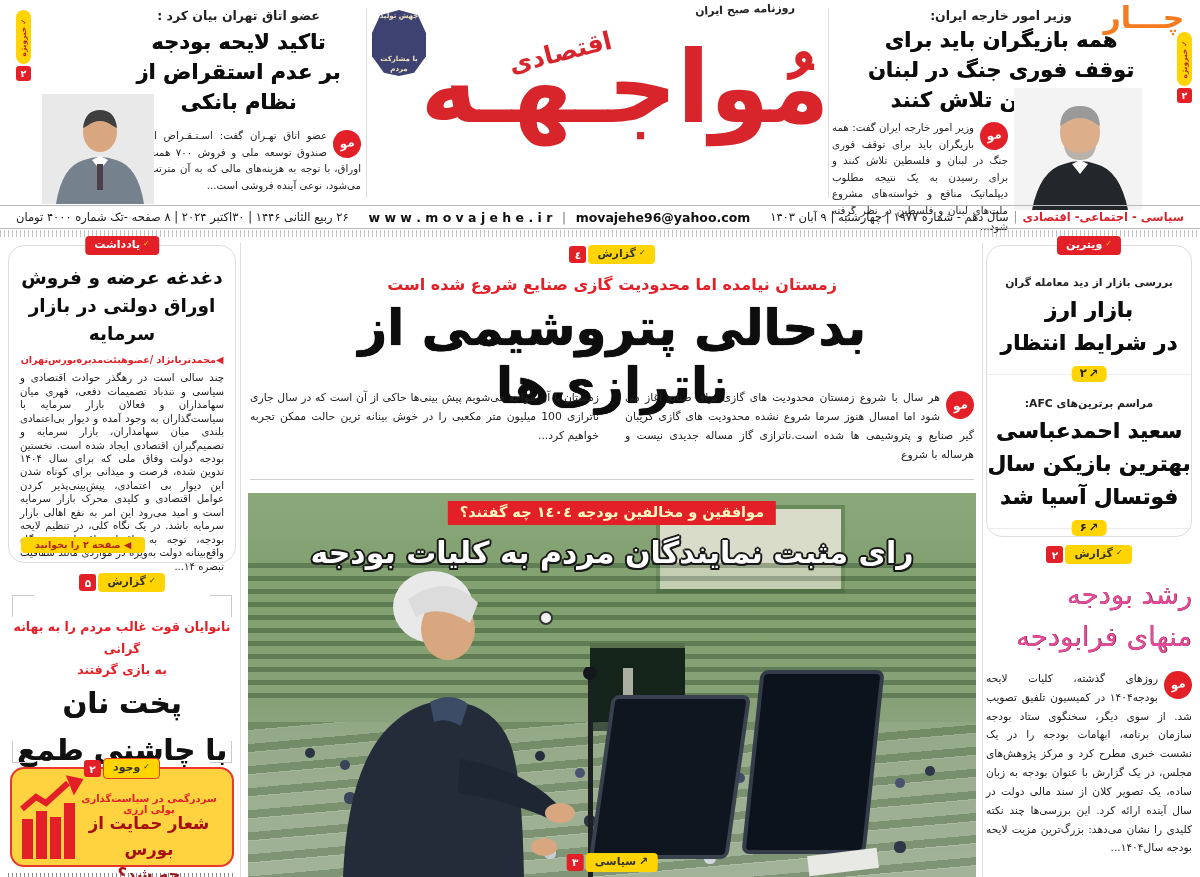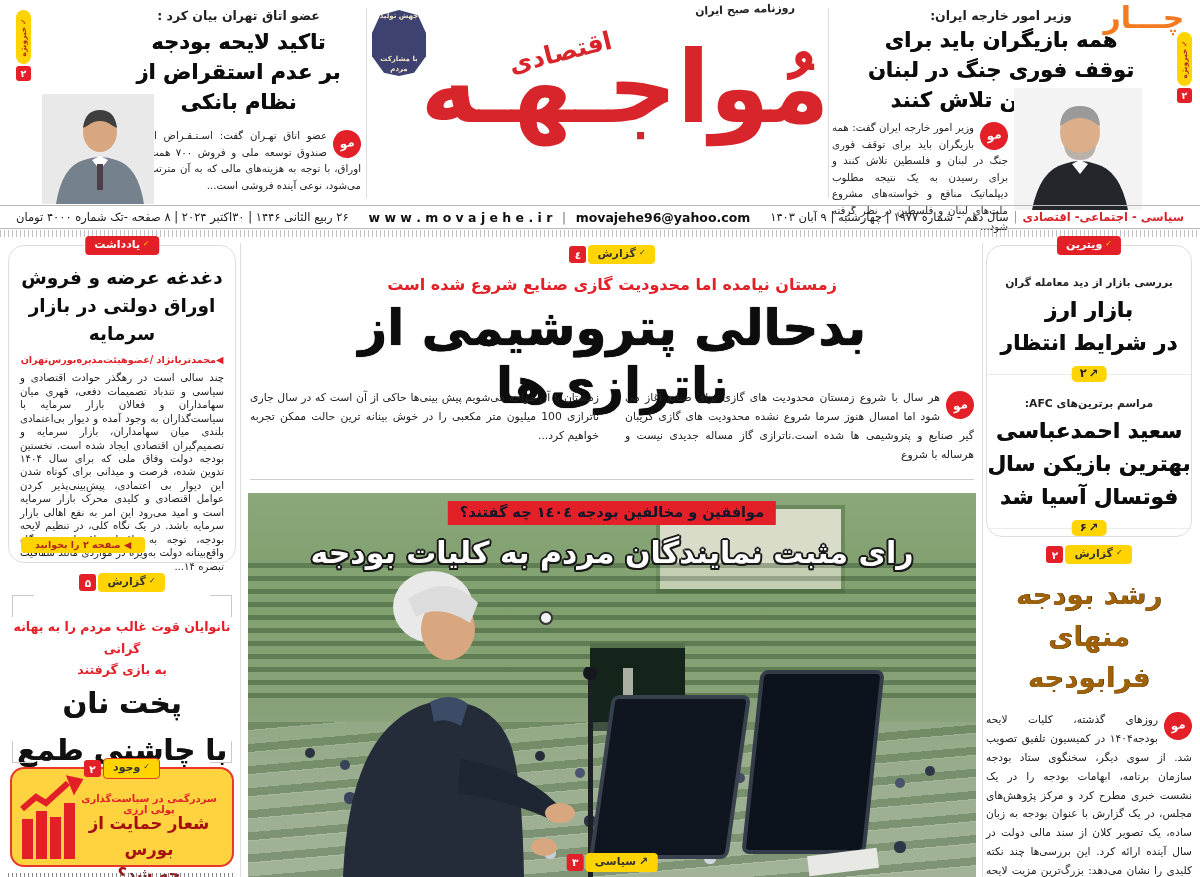--- a/index.html
+++ b/index.html
@@ -85,37 +85,37 @@
   
   .photo{position:absolute;top:250px;left:2px;width:728px;height:384px;overflow:hidden;background:linear-gradient(180deg,#8aa879 0%,#7d9c6c 30%,#87a078 55%,#98ab8c 75%,#a3b39a 100%);}
   .ph-panel{position:absolute;top:12px;left:56%;width:26%;height:88px;background:#d9dcc8;border:4px solid #6b8a5c;}
   .ph-tiers{position:absolute;top:70px;left:0;right:0;height:135px;background:repeating-linear-gradient(180deg,rgba(40,70,35,.38) 0 5px,rgba(140,170,120,.28) 5px 13px);}
   .ph-door{position:absolute;top:150px;left:47%;width:13%;height:88px;background:#15241a;border-top:5px solid #55704a;}
   .ph-doorlight{position:absolute;top:175px;left:51.5%;width:10px;height:30px;background:#cfd2c4;opacity:.8;}
   .ph-clock{position:absolute;top:118px;left:40%;width:14px;height:14px;background:#f2f2f2;border:2px solid #333;border-radius:50%;}
   .ph-benches{position:absolute;bottom:0;left:0;right:0;height:155px;background:repeating-linear-gradient(175deg,rgba(70,100,60,.38) 0 8px,rgba(255,255,255,.14) 8px 9px,rgba(160,180,150,.32) 9px 22px);}
   .ph-dots{position:absolute;left:0;top:228px;width:4px;height:4px;border-radius:50%;
     box-shadow:60px 30px 0 3px #2b3342,95px 42px 0 3px #39445a,130px 26px 0 3px #222a38,170px 44px 0 3px #46506a,210px 30px 0 3px #2b3342,250px 47px 0 3px #39445a,290px 33px 0 3px #252d3d,330px 50px 0 3px #4a5470,370px 36px 0 3px #2b3342,410px 52px 0 3px #333d52,450px 40px 0 3px #273040,490px 55px 0 3px #414b66,530px 42px 0 3px #2b3342,570px 58px 0 3px #364059,610px 45px 0 3px #2b3342,650px 60px 0 3px #49536e,680px 48px 0 3px #2e3748,100px 75px 0 4px #3a445c,180px 85px 0 4px #2b3342,260px 92px 0 4px #454f6a,340px 98px 0 4px #2b3342,420px 105px 0 4px #39445a,500px 112px 0 4px #2b3342,580px 118px 0 4px #414b66,650px 124px 0 4px #2e3748,140px 120px 0 4px #cfd4da,300px 130px 0 4px #c6ccd4,460px 135px 0 4px #d2d7dd;}
-  .ph-banner{position:absolute;top:8px;left:50%;transform:translateX(-50%);background:#e32028;color:#0f172a;font-size:14.5px;font-weight:bold;padding:3px 12px 5px;white-space:nowrap;}
+  .ph-banner{position:absolute;top:8px;left:50%;transform:translateX(-50%);background:#e32028;color:#fef9c3;font-size:14.5px;font-weight:bold;padding:3px 12px 5px;white-space:nowrap;}
   .ph-caption{position:absolute;top:42px;left:0;width:100%;text-align:center;font-size:30px;font-weight:bold;color:#fff;
     text-shadow:-2px 0 #1a1a1a,2px 0 #1a1a1a,0 -2px #1a1a1a,0 2px #1a1a1a,-1.5px -1.5px #1a1a1a,1.5px 1.5px #1a1a1a,-1.5px 1.5px #1a1a1a,1.5px -1.5px #1a1a1a;}
   .ph-label{position:absolute;bottom:5px;left:50%;transform:translateX(-50%);}
   .ph-man{position:absolute;left:0;bottom:0;}
   .ph-monitors{position:absolute;left:300px;bottom:0;}
 
   
   .vitrine{position:absolute;left:0;top:2px;width:206px;height:292px;border:1px solid #ddd;border-radius:16px;background:#fff;}
   .vitrine .boxlab{position:absolute;top:-10px;left:50%;transform:translateX(-50%);}
   .vit-kick{margin-top:30px;font-size:10.8px;font-weight:bold;color:#222;}
   .vit-title{margin-top:4px;font-size:21.5px;font-weight:bold;color:#0d0d0d;line-height:1.55;text-shadow:.3px 0 #0d0d0d;}
   .vit-div{position:relative;margin-top:14px;border-top:1px solid #ececec;height:0;}
   .vbadge{position:absolute;top:-9px;left:50%;transform:translateX(-50%);background:#ffd400;border-radius:5px;padding:0 8px 2px;font-size:11.5px;font-weight:bold;color:#222;display:flex;gap:2px;align-items:center;}
   .rep2{position:absolute;left:0;top:302px;width:206px;}
   .rep2 .kick{margin-top:8px;font-size:13.5px;font-weight:bold;color:#e32028;line-height:1.7;}
-  .rep2 .ttl{margin-top:10px;font-size:27.5px;font-weight:bold;color:#a16207;line-height:1.5;text-shadow:.4px 0 #0d0d0d;}
+  .rep2 .ttl{margin-top:10px;font-size:27.5px;font-weight:normal;color:#ec4899;line-height:1.5;text-shadow:.4px 0 #0d0d0d;text-align:right;}
   .rep2 .bod{margin-top:12px;font-size:10.6px;line-height:1.78;text-align:justify;color:#1c1c1c;}
 </style>
 </head>
 <body>
 
 <div class="abs" style="left:0;top:0;width:1200px;height:205px;">
   <div class="hline" style="left:366px;"></div>
   <div class="hline" style="left:828px;"></div>
 
   <div class="edge" style="left:16px;top:10px;">

